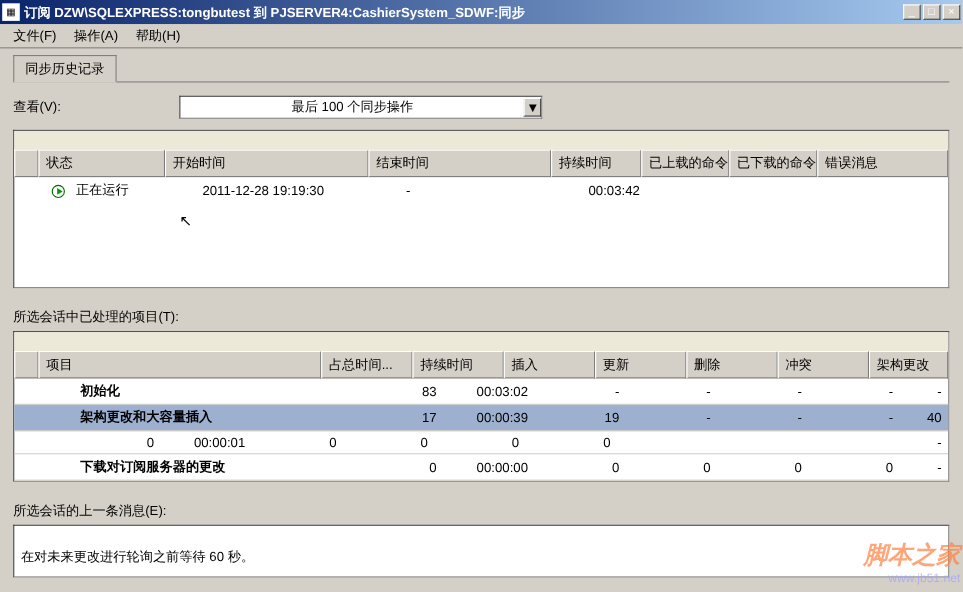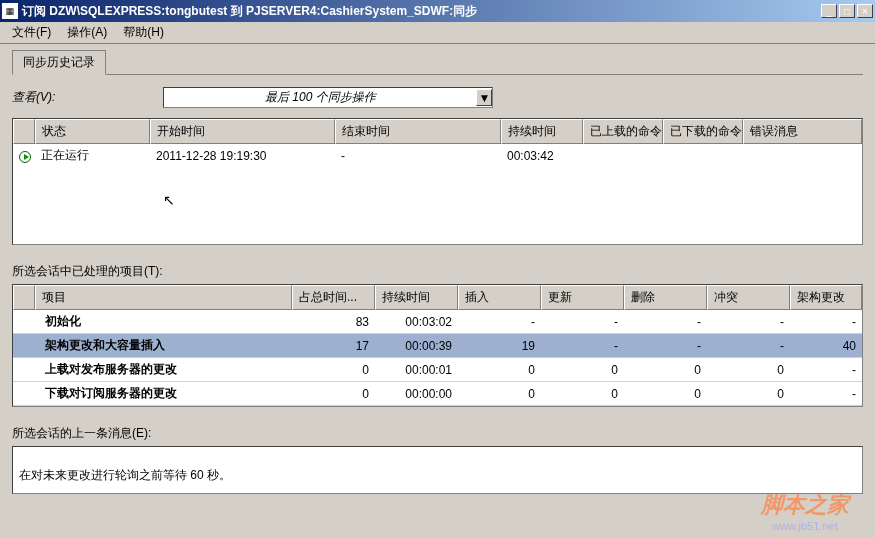--- a/index.html
+++ b/index.html
@@ -7,45 +7,45 @@
 .titlebar { background: linear-gradient(to right, #0a246a, #a6caf0); height: 22px; display: flex; align-items: center; padding: 0 2px; color: #fff; }
 .titlebar-icon { width: 16px; height: 16px; background: #fff; margin-right: 4px; display: inline-flex; align-items: center; justify-content: center; color: #000; font-size: 9px; }
 .titlebar-text { flex: 1; font-weight: bold; color: #fff; white-space: nowrap; }
 .win-controls { display: flex; gap: 2px; }
 .win-btn { width: 16px; height: 14px; background: #d4d0c8; border: 1px solid #fff; border-right-color: #404040; border-bottom-color: #404040; display: flex; align-items: center; justify-content: center; cursor: pointer; font-family: Marlett, Arial; font-size: 10px; }
 .menubar { background: #d4d0c8; height: 22px; display: flex; align-items: flex-end; padding: 0 4px; border-bottom: 1px solid #808080; }
 .menu-item { padding: 2px 8px; cursor: pointer; }
 .content { padding: 6px 12px 12px 12px; }
 .tab-strip { display: flex; border-bottom: 1px solid #808080; margin-bottom: 12px; }
 .tab { padding: 3px 10px; background: #d4d0c8; border: 1px solid #808080; border-bottom: 1px solid #d4d0c8; margin-bottom: -1px; cursor: pointer; position: relative; top: 0; }
-.row { display: flex; align-items: center; margin-bottom: 10px; gap: 24px; font-style: italic; }
+.row { display: flex; align-items: center; margin-bottom: 10px; gap: 24px; }
 .dropdown { display: flex; align-items: center; background: #fff; border: 1px solid #808080; border-top-color: #404040; border-left-color: #404040; height: 21px; width: 330px; }
 .dropdown-text { flex: 1; padding: 0 4px; text-align: center; }
 .dropdown-btn { width: 16px; height: 17px; background: #d4d0c8; border: 1px solid #fff; border-right-color: #404040; border-bottom-color: #404040; display: flex; align-items: center; justify-content: center; cursor: pointer; }
 .section-label { margin-bottom: 4px; display: block; }
 .grid { background: #fff; border: 1px solid #808080; border-top-color: #404040; border-left-color: #404040; }
 .grid-head { display: flex; background: #ece9d8; }
-.grid-head .gh { border: 1px solid #fff; border-right-color: #808080; border-bottom-color: #808080; padding: 3px 6px; background: #d4d0c8; overflow: hidden; white-space: nowrap; }
+.grid-head .gh { border: 1px solid #fff; border-right-color: #808080; border-bottom-color: #808080; padding: 3px 6px; background: #d4d0c8; overflow: hidden; white-space: nowrap; margin-top: 17px; }
 .grid-body { min-height: 20px; }
-.grid-row { display: flex; align-items: center; }
+.grid-row { display: flex; align-items: center; padding-left: 28px; }
 .grid-row .gc { padding: 3px 6px; overflow: hidden; white-space: nowrap; }
 .grid1 .c0 { width: 22px; } .grid1 .c1 { width: 115px; } .grid1 .c2 { width: 185px; } .grid1 .c3 { width: 166px; } .grid1 .c4 { width: 82px; } .grid1 .c5 { width: 80px; } .grid1 .c6 { width: 80px; } .grid1 .c7 { flex: 1; }
 .grid1 { margin-bottom: 18px; }
 .grid1 .grid-body { height: 100px; }
 .run-icon { width:12px; height:12px; border-radius:50%; border:1px solid #060; display:inline-flex; align-items:center; justify-content:center; }
 .run-icon::after { content:""; border-left:5px solid #090; border-top:3px solid transparent; border-bottom:3px solid transparent; margin-left:2px; }
 .cursor { position: absolute; left: 163px; top: 192px; font-size: 14px; color: #000; pointer-events: none; }
 .grid2 .c0 { width: 22px; flex-shrink:0; } .grid2 .c1 { width: 257px; flex-shrink:0; } .grid2 .c2 { width: 83px; text-align: right; flex-shrink:0; } .grid2 .c3 { width: 83px; text-align: right; flex-shrink:0; } .grid2 .c4 { width: 83px; text-align: right; flex-shrink:0; } .grid2 .c5 { width: 83px; text-align: right; flex-shrink:0; } .grid2 .c6 { width: 83px; text-align: right; flex-shrink:0; } .grid2 .c7 { width: 83px; text-align: right; flex-shrink:0; } .grid2 .c8 { flex: 1; text-align: right; min-width: 0; }
 .grid2 .grid-head .gh { text-align: left; }
 .grid2 .grid-row { border-bottom: 1px solid #d4d0c8; }
 .grid2 .grid-row.selected { background: #9db0d0; }
 .grid2 .gc.c1 { font-weight: bold; padding-left: 10px; text-align: left; }
 .grid2 { margin-bottom: 18px; }
 .msgbox { background: #fff; border: 1px solid #808080; border-top-color: #404040; border-left-color: #404040; padding: 20px 6px; height: 48px; }
-.watermark { position: absolute; right: 26px; bottom: 6px; text-align: center; pointer-events: none; margin-top: 40px; }
+.watermark { position: absolute; right: 2px; bottom: 6px; text-align: right; pointer-events: none; margin-top: 40px; }
 .watermark .wm1 { color: #ff8040; font-size: 22px; font-weight: bold; font-style: italic; opacity: 0.7; }
 .watermark .wm2 { color: #a0a0ff; font-size: 11px; opacity: 0.7; }
 </style>
 </head>
 <body>
 
 <div class="titlebar">
   <span class="titlebar-icon">▦</span>
   <span class="titlebar-text">订阅 DZW\SQLEXPRESS:tongbutest 到 PJSERVER4:CashierSystem_SDWF:同步</span>
   <div class="win-controls">
@@ -133,21 +133,20 @@
           <div class="gc c2">17</div>
           <div class="gc c3">00:00:39</div>
           <div class="gc c4">19</div>
           <div class="gc c5">-</div>
           <div class="gc c6">-</div>
           <div class="gc c7">-</div>
           <div class="gc c8">40</div>
         </div>
         <div class="grid-row">
           <div class="gc c0"></div>
-          <div class="gc c1">上载对发布服务器的更改</div>
           <div class="gc c2">0</div>
           <div class="gc c3">00:00:01</div>
           <div class="gc c4">0</div>
           <div class="gc c5">0</div>
           <div class="gc c6">0</div>
           <div class="gc c7">0</div>
           <div class="gc c8">-</div>
         </div>
         <div class="grid-row">
           <div class="gc c0"></div>

